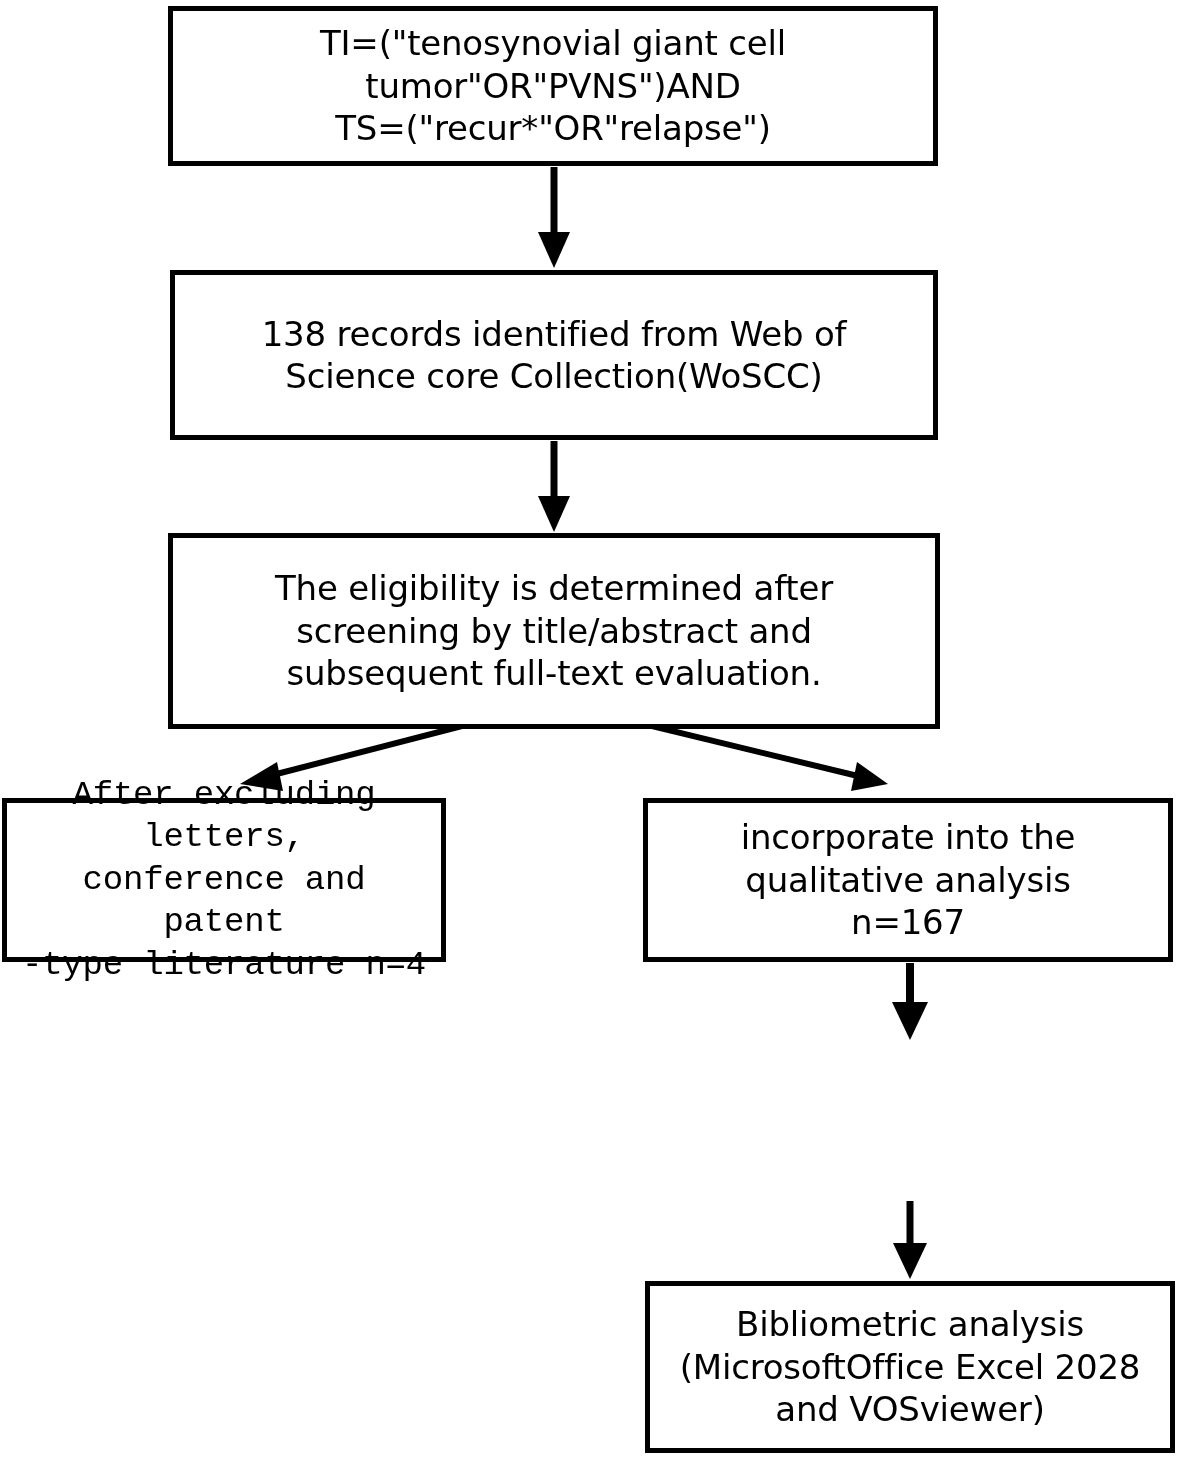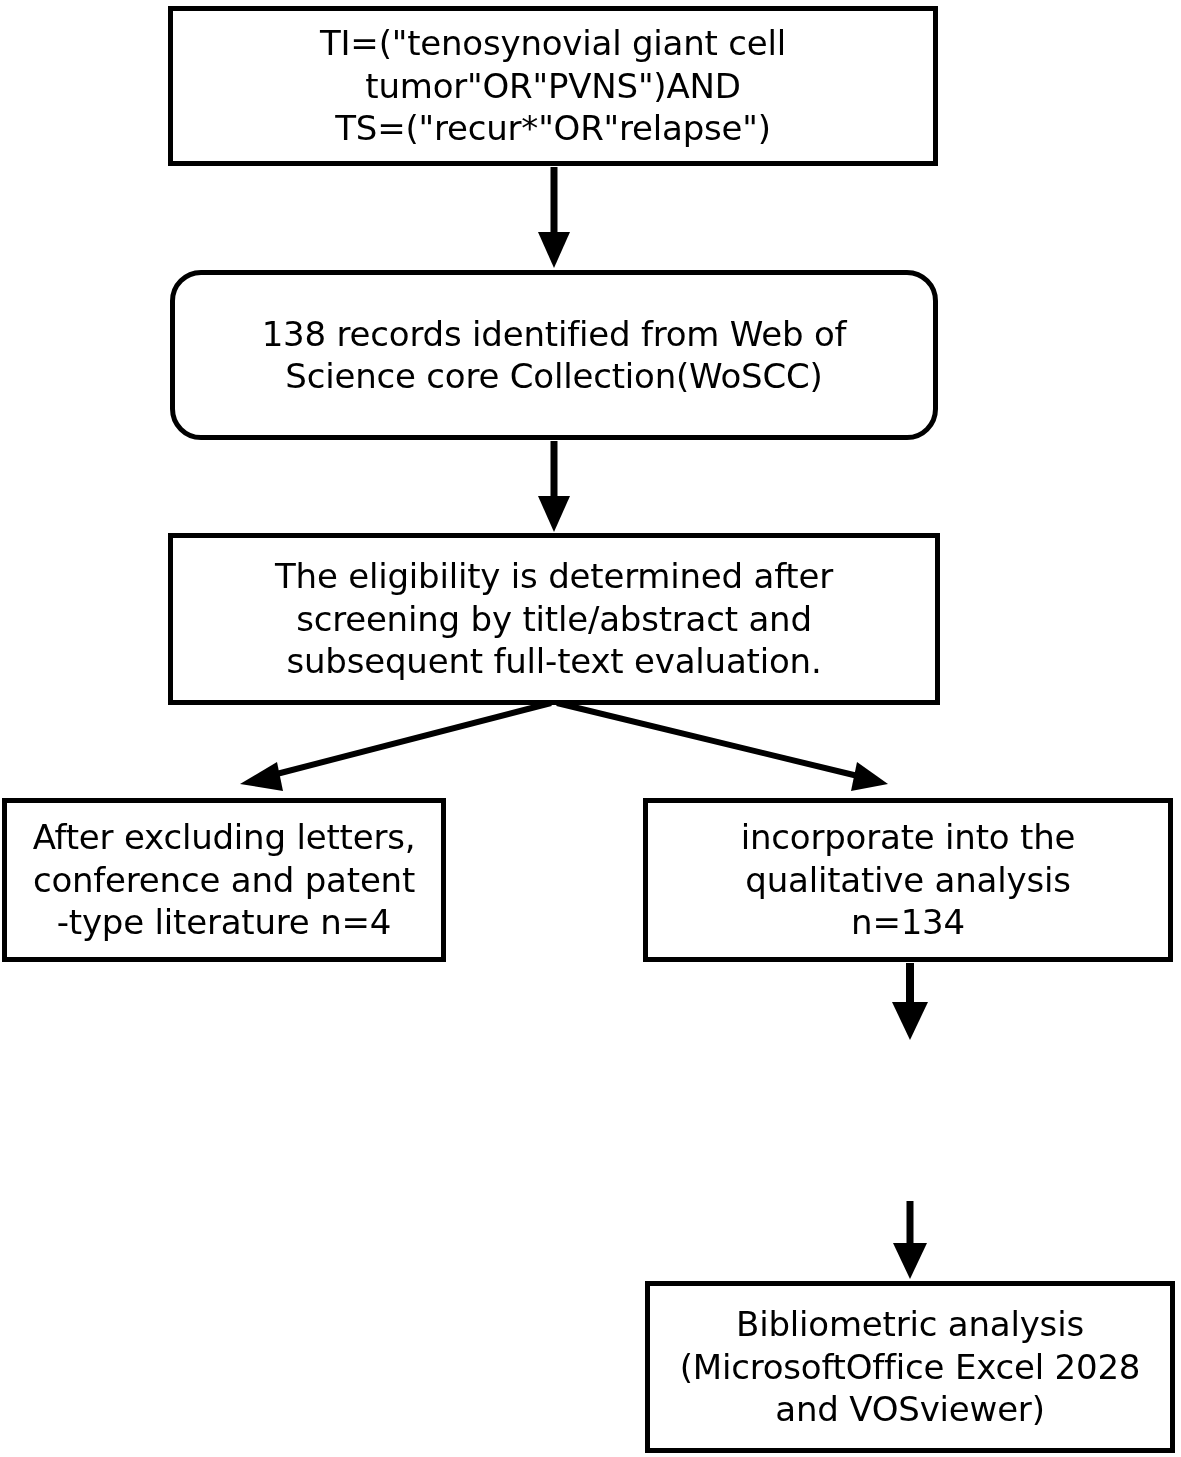--- a/index.html
+++ b/index.html
@@ -32,23 +32,23 @@
     justify-content: center;
     text-align: center;
     line-height: 1.25;
     font-size: 34px;
     letter-spacing: -0.2px;
     white-space: pre-line;
     padding: 4px 8px;
   }
   
   #node-query      { left: 168px;  top: 6px;    width: 770px;  height: 160px; }
-  #node-records    { left: 170px;  top: 270px;  width: 768px;  height: 170px; border-radius: 31px; }
-  #node-eligible   { left: 168px;  top: 533px;  width: 772px;  height: 172px; }
-  #node-excluded   { left: 2px;    top: 798px;  width: 444px;  height: 164px; }
+  #node-records    { left: 170px;  top: 270px;  width: 768px;  height: 170px; }
+  #node-eligible   { left: 168px;  top: 533px;  width: 772px;  height: 196px; }
+  #node-excluded   { left: 2px;    top: 798px;  width: 444px;  height: 164px; font-family: Liberation Mono, monospace; }
   #node-qualitative{ left: 643px;  top: 798px;  width: 530px;  height: 164px; }
   #node-export     { left: 645px;  top: 1042px; width: 530px;  height: 158px; }
   #node-biblio     { left: 645px;  top: 1281px; width: 530px;  height: 172px; }
 
   svg.connectors {
     position: absolute;
     left: 0;
     top: 0;
     width: 1181px;
     height: 1457px;
@@ -103,20 +103,20 @@
   <div class="node" id="node-eligible">The eligibility is determined after
 screening by title/abstract and
 subsequent full-text evaluation.</div>
 
   <div class="node" id="node-excluded">After excluding letters,
 conference and patent
 -type literature n=4</div>
 
   <div class="node" id="node-qualitative">incorporate into the
 qualitative analysis
-n=134</div>
+n=167</div>
 
 
   <div class="node" id="node-biblio">Bibliometric analysis
 (MicrosoftOffice Excel 2028
 and VOSviewer)</div>
 
 </div>
 
 </body></html>

